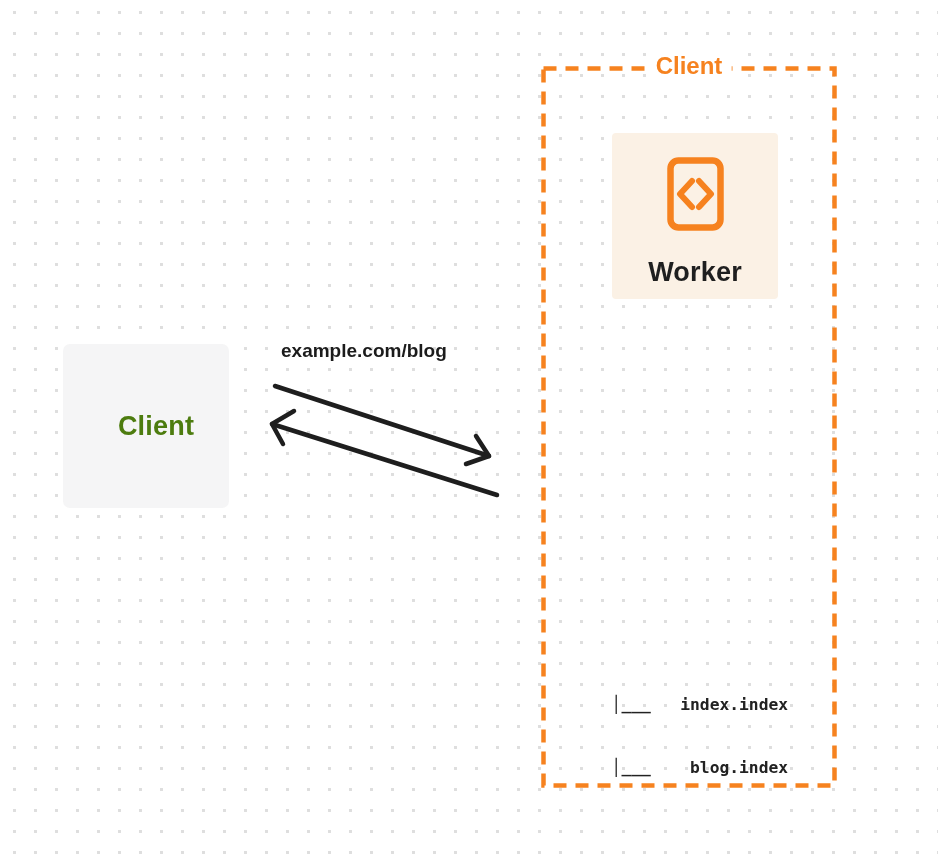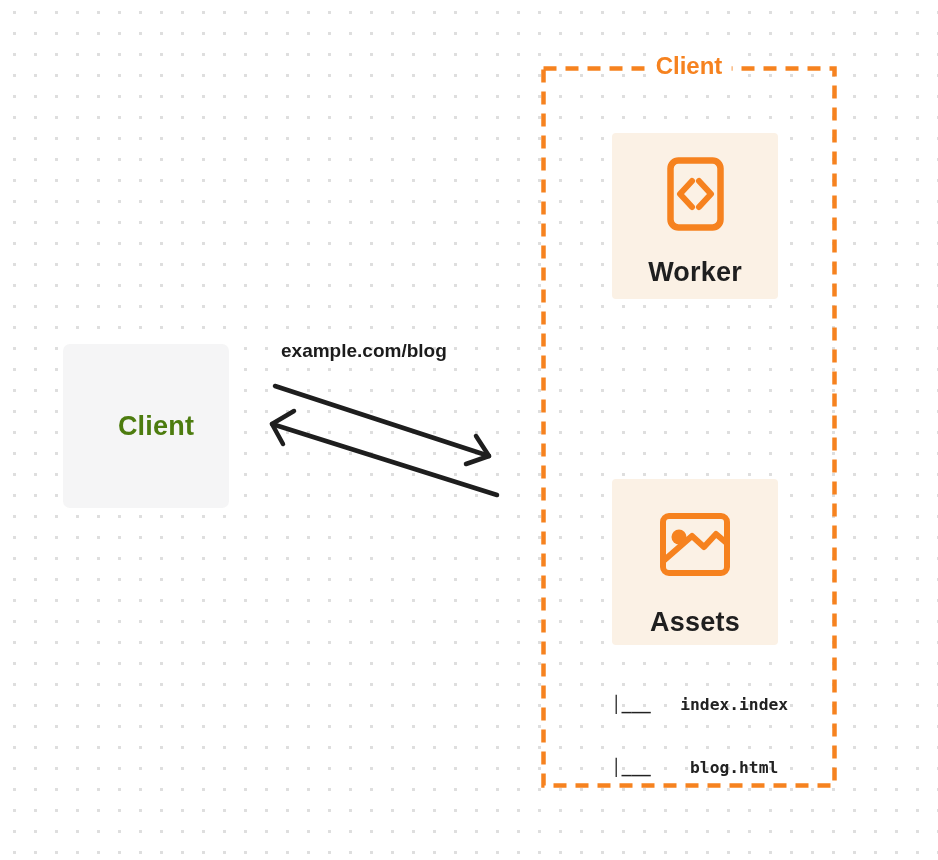--- a/index.html
+++ b/index.html
@@ -102,36 +102,21 @@
 
     <div class="card worker">
       <svg class="card-icon" width="57" height="74" viewBox="0 0 57 74">
         <rect x="3.5" y="3.5" width="50" height="67" rx="8" fill="none" stroke="#f6821f" stroke-width="6.5"></rect>
         <polyline points="25,24 13,37 25,50" fill="none" stroke="#f6821f" stroke-width="6" stroke-linecap="round" stroke-linejoin="round"></polyline>
         <polyline points="32,24 44,37 32,50" fill="none" stroke="#f6821f" stroke-width="6" stroke-linecap="round" stroke-linejoin="round"></polyline>
       </svg>
       <span class="card-label">Worker</span>
     </div>
 
-    <div class="card assets">
-      <svg class="card-icon" width="70" height="63" viewBox="0 0 70 63">
-        <defs>
-          <clipPath id="imgclip">
-              <rect x="3" y="3" width="64" height="57" rx="6"></rect>
-            </clipPath>
-        </defs>
-        <rect x="3" y="3" width="64" height="57" rx="6" fill="none" stroke="#f6821f" stroke-width="6"></rect>
-        <g clip-path="url(#imgclip)">
-          <circle cx="19" cy="24" r="7.5" fill="#f6821f"></circle>
-          <polyline points="1,50 32,23 44,34 56,21 69,32" fill="none" stroke="#f6821f" stroke-width="6" stroke-linecap="round" stroke-linejoin="round"></polyline>
-        </g>
-      </svg>
-      <span class="card-label">Assets</span>
-    </div>
 
     <div class="file-tree">
       <div>  │___   index.index</div>
-      <div>  │___    blog.html</div>
+      <div>  │___    blog.index</div>
       
     </div>
   </div>
 
 </div>
 
 </body></html>

